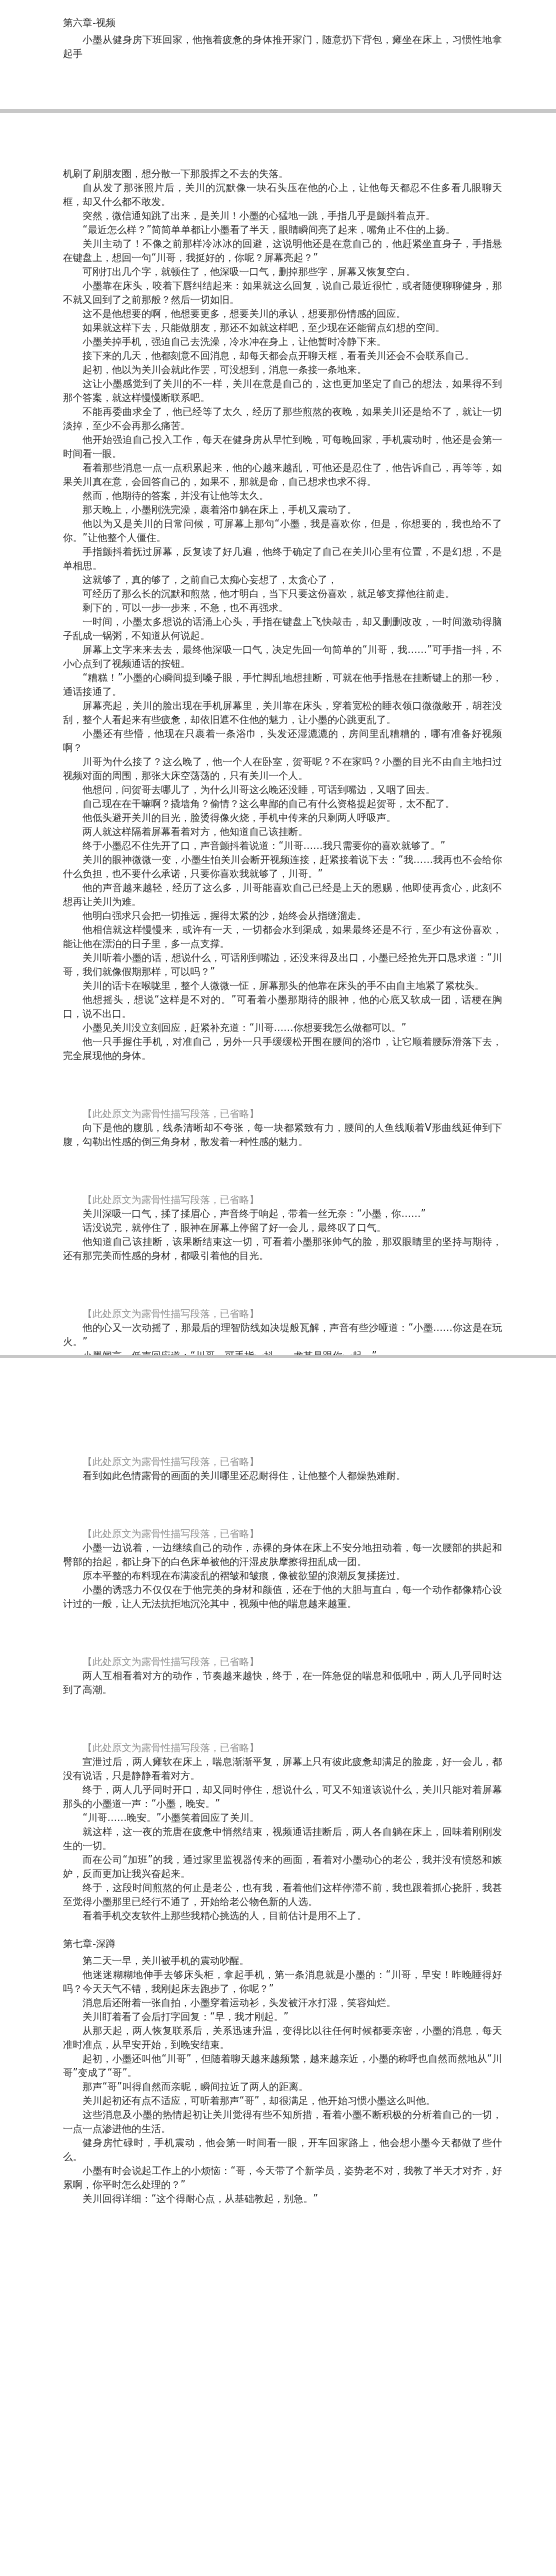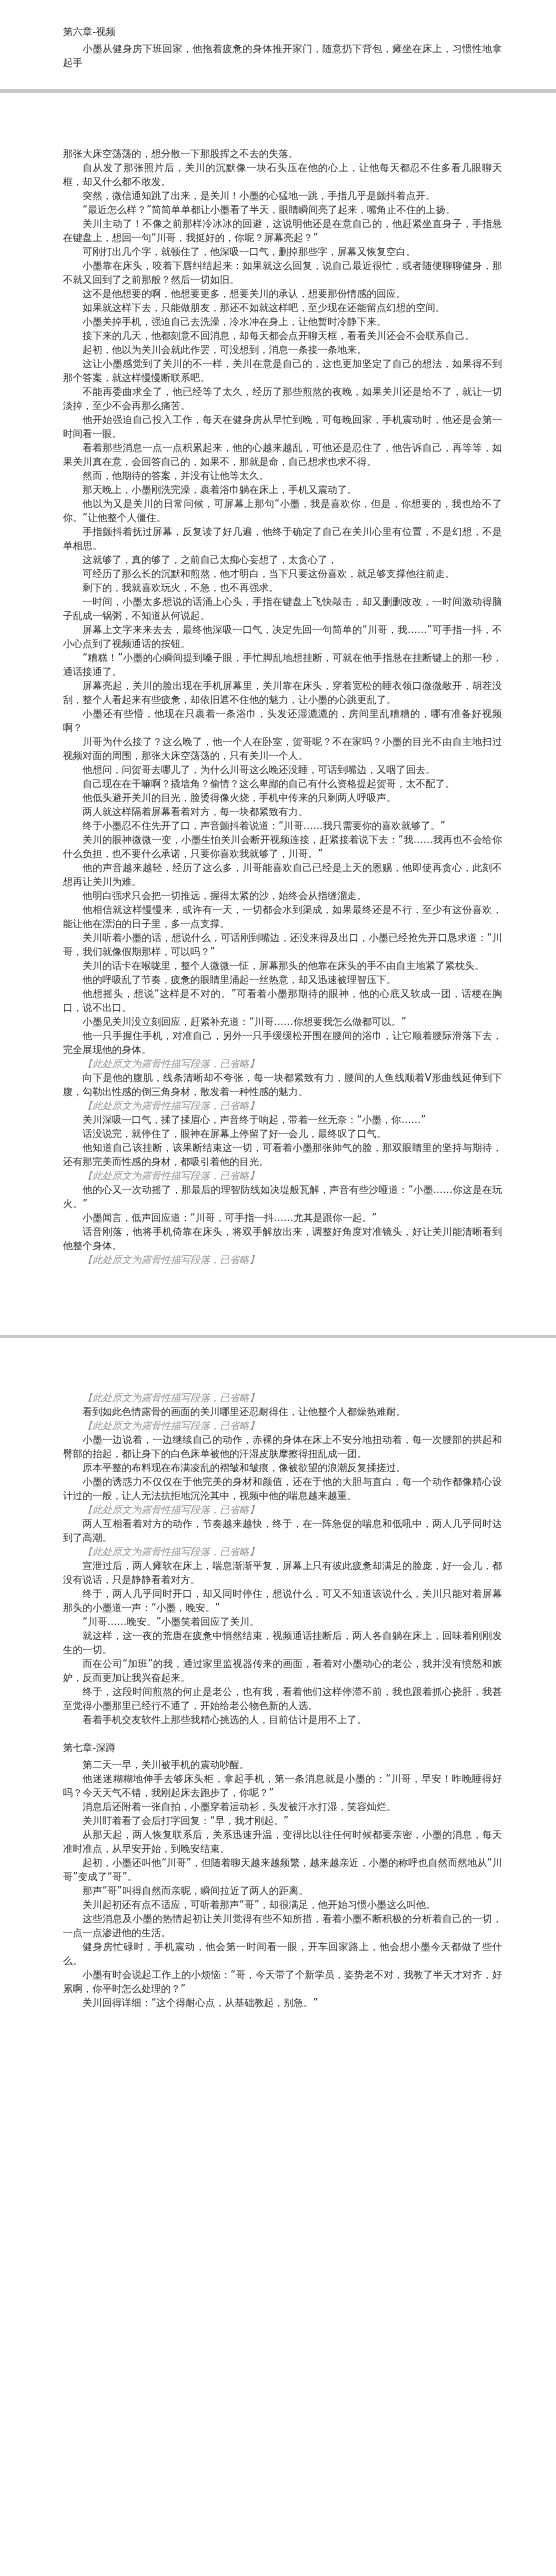--- a/index.html
+++ b/index.html
@@ -16,21 +16,21 @@
     width: 556px;
   }
   .page {
     box-sizing: border-box;
     width: 556px;
     padding-left: 63px;
     padding-right: 54px;
     overflow: hidden;
     background: #ffffff;
   }
-  .page-1 { height: 89px;  padding-top: 25px;  }
+  .page-1 { height: 109px;  padding-top: 16px;  }
   .page-2 { height: 1242px; padding-top: 54px; }
   .page-3 { height: 1243px; padding-top: 53px; }
   .page-break {
     height: 3.6px;
     width: 556px;
     background: #c7c7c7;
   }
   .page p {
     margin: 0;
     font-size: 9.8px;
@@ -38,35 +38,35 @@
     color: #262626;
     text-align: justify;
     word-break: break-all;
   }
   p.heading { text-indent: 0; margin-bottom: 2.6px; }
   p.para    { text-indent: 2em; }
   p.cont    { text-indent: 0; }
   p.redacted {
     text-indent: 2em;
     color: #8f8f8f;
-    font-style: italic;
+    margin-top: 44px;
   }
   .spacer { height: 14px; }
 </style>
 </head>
 <body>
 
 <div class="doc">
     <div class="page page-1">
       <p class="heading">第六章-视频</p>
       <p class="para">小墨从健身房下班回家，他拖着疲惫的身体推开家门，随意扔下背包，瘫坐在床上，习惯性地拿起手</p>
     </div>
     <div class="page-break"></div>
     <div class="page page-2">
-      <p class="cont">那张大床空荡荡的，想分散一下那股挥之不去的失落。</p>
+      <p class="cont">机刷了刷朋友圈，想分散一下那股挥之不去的失落。</p>
       <p class="para">自从发了那张照片后，关川的沉默像一块石头压在他的心上，让他每天都忍不住多看几眼聊天框，却又什么都不敢发。</p>
       <p class="para">突然，微信通知跳了出来，是关川！小墨的心猛地一跳，手指几乎是颤抖着点开。</p>
       <p class="para">“最近怎么样？”简简单单都让小墨看了半天，眼睛瞬间亮了起来，嘴角止不住的上扬。</p>
       <p class="para">关川主动了！不像之前那样冷冰冰的回避，这说明他还是在意自己的，他赶紧坐直身子，手指悬在键盘上，想回一句“川哥，我挺好的，你呢？屏幕亮起？”</p>
       <p class="para">可刚打出几个字，就顿住了，他深吸一口气，删掉那些字，屏幕又恢复空白。</p>
       <p class="para">小墨靠在床头，咬着下唇纠结起来：如果就这么回复，说自己最近很忙，或者随便聊聊健身，那不就又回到了之前那般？然后一切如旧。</p>
       <p class="para">这不是他想要的啊，他想要更多，想要关川的承认，想要那份情感的回应。</p>
       <p class="para">如果就这样下去，只能做朋友，那还不如就这样吧，至少现在还能留点幻想的空间。</p>
       <p class="para">小墨关掉手机，强迫自己去洗澡，冷水冲在身上，让他暂时冷静下来。</p>
       <p class="para">接下来的几天，他都刻意不回消息，却每天都会点开聊天框，看看关川还会不会联系自己。</p>
@@ -74,39 +74,38 @@
       <p class="para">这让小墨感觉到了关川的不一样，关川在意是自己的，这也更加坚定了自己的想法，如果得不到那个答案，就这样慢慢断联系吧。</p>
       <p class="para">不能再委曲求全了，他已经等了太久，经历了那些煎熬的夜晚，如果关川还是给不了，就让一切淡掉，至少不会再那么痛苦。</p>
       <p class="para">他开始强迫自己投入工作，每天在健身房从早忙到晚，可每晚回家，手机震动时，他还是会第一时间看一眼。</p>
       <p class="para">看着那些消息一点一点积累起来，他的心越来越乱，可他还是忍住了，他告诉自己，再等等，如果关川真在意，会回答自己的，如果不，那就是命，自己想求也求不得。</p>
       <p class="para">然而，他期待的答案，并没有让他等太久。</p>
       <p class="para">那天晚上，小墨刚洗完澡，裹着浴巾躺在床上，手机又震动了。</p>
       <p class="para">他以为又是关川的日常问候，可屏幕上那句“小墨，我是喜欢你，但是，你想要的，我也给不了你。”让他整个人僵住。</p>
       <p class="para">手指颤抖着抚过屏幕，反复读了好几遍，他终于确定了自己在关川心里有位置，不是幻想，不是单相思。</p>
       <p class="para">这就够了，真的够了，之前自己太痴心妄想了，太贪心了，</p>
       <p class="para">可经历了那么长的沉默和煎熬，他才明白，当下只要这份喜欢，就足够支撑他往前走。</p>
-      <p class="para">剩下的，我就喜欢玩火，不急，也不再强求。</p>
+      <p class="para">剩下的，可以一步一步来，不急，也不再强求。</p>
       <p class="para">一时间，小墨太多想说的话涌上心头，手指在键盘上飞快敲击，却又删删改改，一时间激动得脑子乱成一锅粥，不知道从何说起。</p>
       <p class="para">屏幕上文字来来去去，最终他深吸一口气，决定先回一句简单的“川哥，我……”可手指一抖，不小心点到了视频通话的按钮。</p>
       <p class="para">“糟糕！”小墨的心瞬间提到嗓子眼，手忙脚乱地想挂断，可就在他手指悬在挂断键上的那一秒，通话接通了。</p>
       <p class="para">屏幕亮起，关川的脸出现在手机屏幕里，关川靠在床头，穿着宽松的睡衣领口微微敞开，胡茬没刮，整个人看起来有些疲惫，却依旧遮不住他的魅力，让小墨的心跳更乱了。</p>
       <p class="para">小墨还有些懵，他现在只裹着一条浴巾，头发还湿漉漉的，房间里乱糟糟的，哪有准备好视频啊？</p>
       <p class="para">川哥为什么接了？这么晚了，他一个人在卧室，贺哥呢？不在家吗？小墨的目光不由自主地扫过视频对面的周围，那张大床空荡荡的，只有关川一个人。</p>
       <p class="para">他想问，问贺哥去哪儿了，为什么川哥这么晚还没睡，可话到嘴边，又咽了回去。</p>
       <p class="para">自己现在在干嘛啊？撬墙角？偷情？这么卑鄙的自己有什么资格提起贺哥，太不配了。</p>
       <p class="para">他低头避开关川的目光，脸烫得像火烧，手机中传来的只剩两人呼吸声。</p>
-      <p class="para">两人就这样隔着屏幕看着对方，每一块都紧致有力。</p>
+      <p class="para">两人就这样隔着屏幕看着对方，他知道自己该挂断。</p>
       <p class="para">终于小墨忍不住先开了口，声音颤抖着说道：“川哥……我只需要你的喜欢就够了。”</p>
       <p class="para">关川的眼神微微一变，小墨生怕关川会断开视频连接，赶紧接着说下去：“我……我再也不会给你什么负担，也不要什么承诺，只要你喜欢我就够了，川哥。”</p>
       <p class="para">他的声音越来越轻，经历了这么多，川哥能喜欢自己已经是上天的恩赐，他即使再贪心，此刻不想再让关川为难。</p>
       <p class="para">他明白强求只会把一切推远，握得太紧的沙，始终会从指缝溜走。</p>
       <p class="para">他相信就这样慢慢来，或许有一天，一切都会水到渠成，如果最终还是不行，至少有这份喜欢，能让他在漂泊的日子里，多一点支撑。</p>
       <p class="para">关川听着小墨的话，想说什么，可话刚到嘴边，还没来得及出口，小墨已经抢先开口恳求道：“川哥，我们就像假期那样，可以吗？”</p>
       <p class="para">关川的话卡在喉咙里，整个人微微一怔，屏幕那头的他靠在床头的手不由自主地紧了紧枕头。</p>
-      <p class="para">他的呼吸乱了节奏，疲惫的眼睛里涌起一丝热意，却又迅速被理智压下。</p>
       <p class="para">他想摇头，想说“这样是不对的。”可看着小墨那期待的眼神，他的心底又软成一团，话梗在胸口，说不出口。</p>
       <p class="para">小墨见关川没立刻回应，赶紧补充道：“川哥……你想要我怎么做都可以。”</p>
       <p class="para">他一只手握住手机，对准自己，另外一只手缓缓松开围在腰间的浴巾，让它顺着腰际滑落下去，完全展现他的身体。</p>
       <p class="redacted">【此处原文为露骨性描写段落，已省略】</p>
       <p class="para">向下是他的腹肌，线条清晰却不夸张，每一块都紧致有力，腰间的人鱼线顺着V形曲线延伸到下腹，勾勒出性感的倒三角身材，散发着一种性感的魅力。</p>
       <p class="redacted">【此处原文为露骨性描写段落，已省略】</p>
       <p class="para">关川深吸一口气，揉了揉眉心，声音终于响起，带着一丝无奈：“小墨，你……”</p>
       <p class="para">话没说完，就停住了，眼神在屏幕上停留了好一会儿，最终叹了口气。</p>
       <p class="para">他知道自己该挂断，该果断结束这一切，可看着小墨那张帅气的脸，那双眼睛里的坚持与期待，还有那完美而性感的身材，都吸引着他的目光。</p>
       <p class="redacted">【此处原文为露骨性描写段落，已省略】</p>

